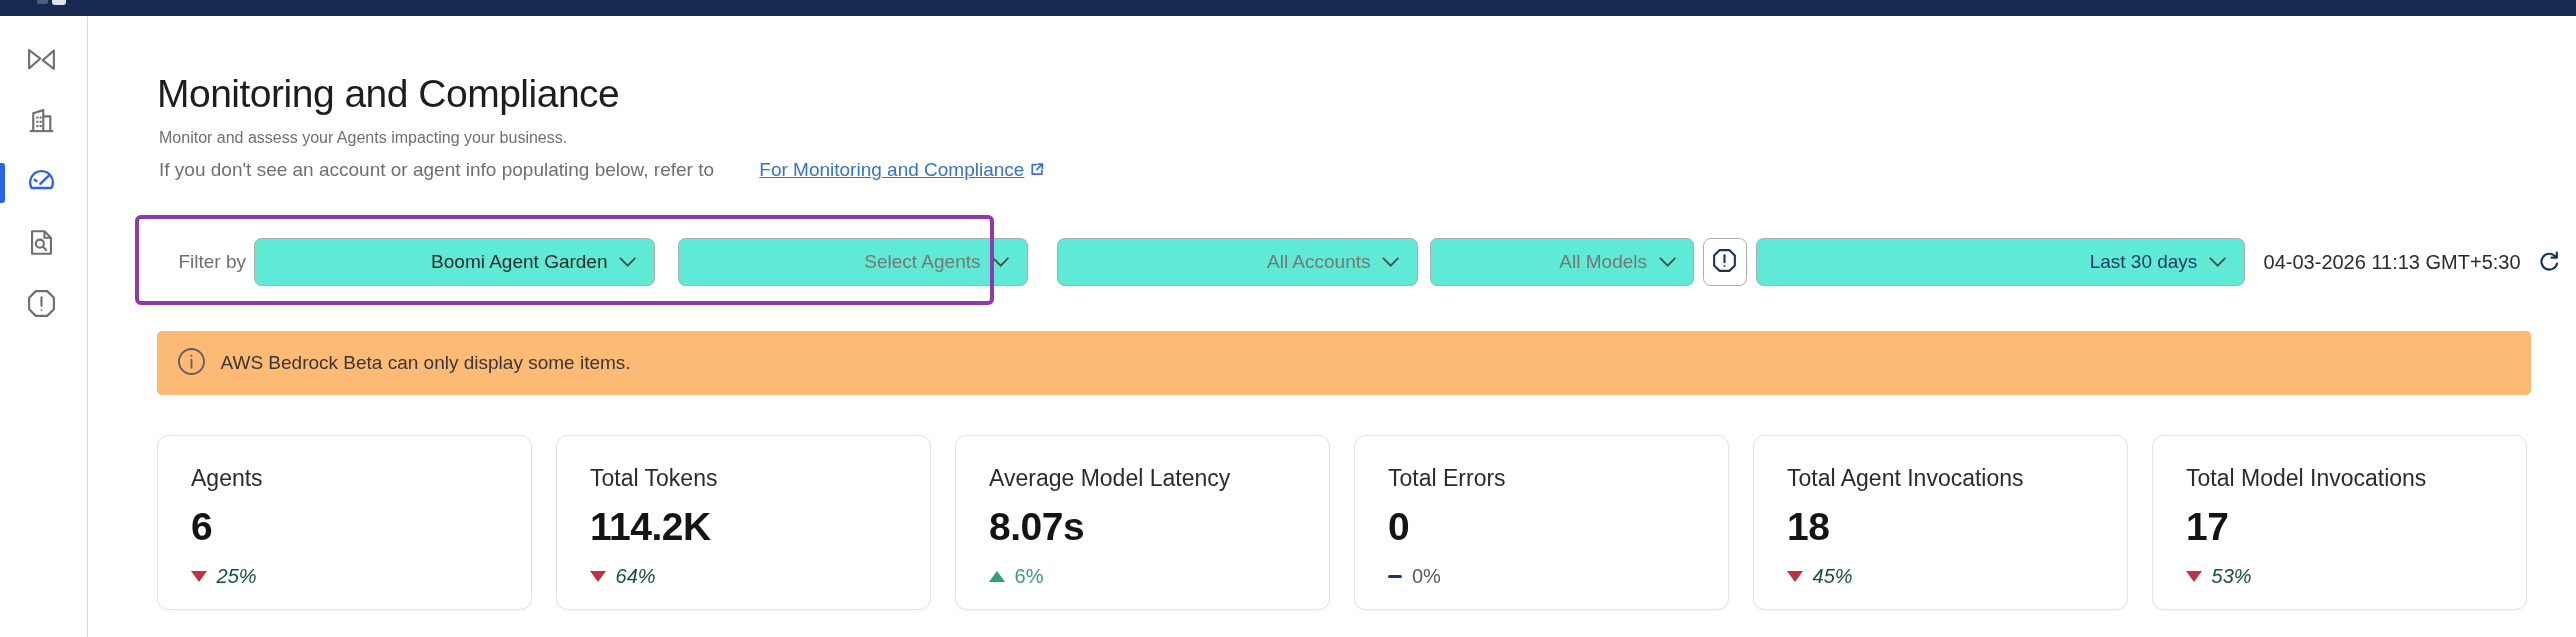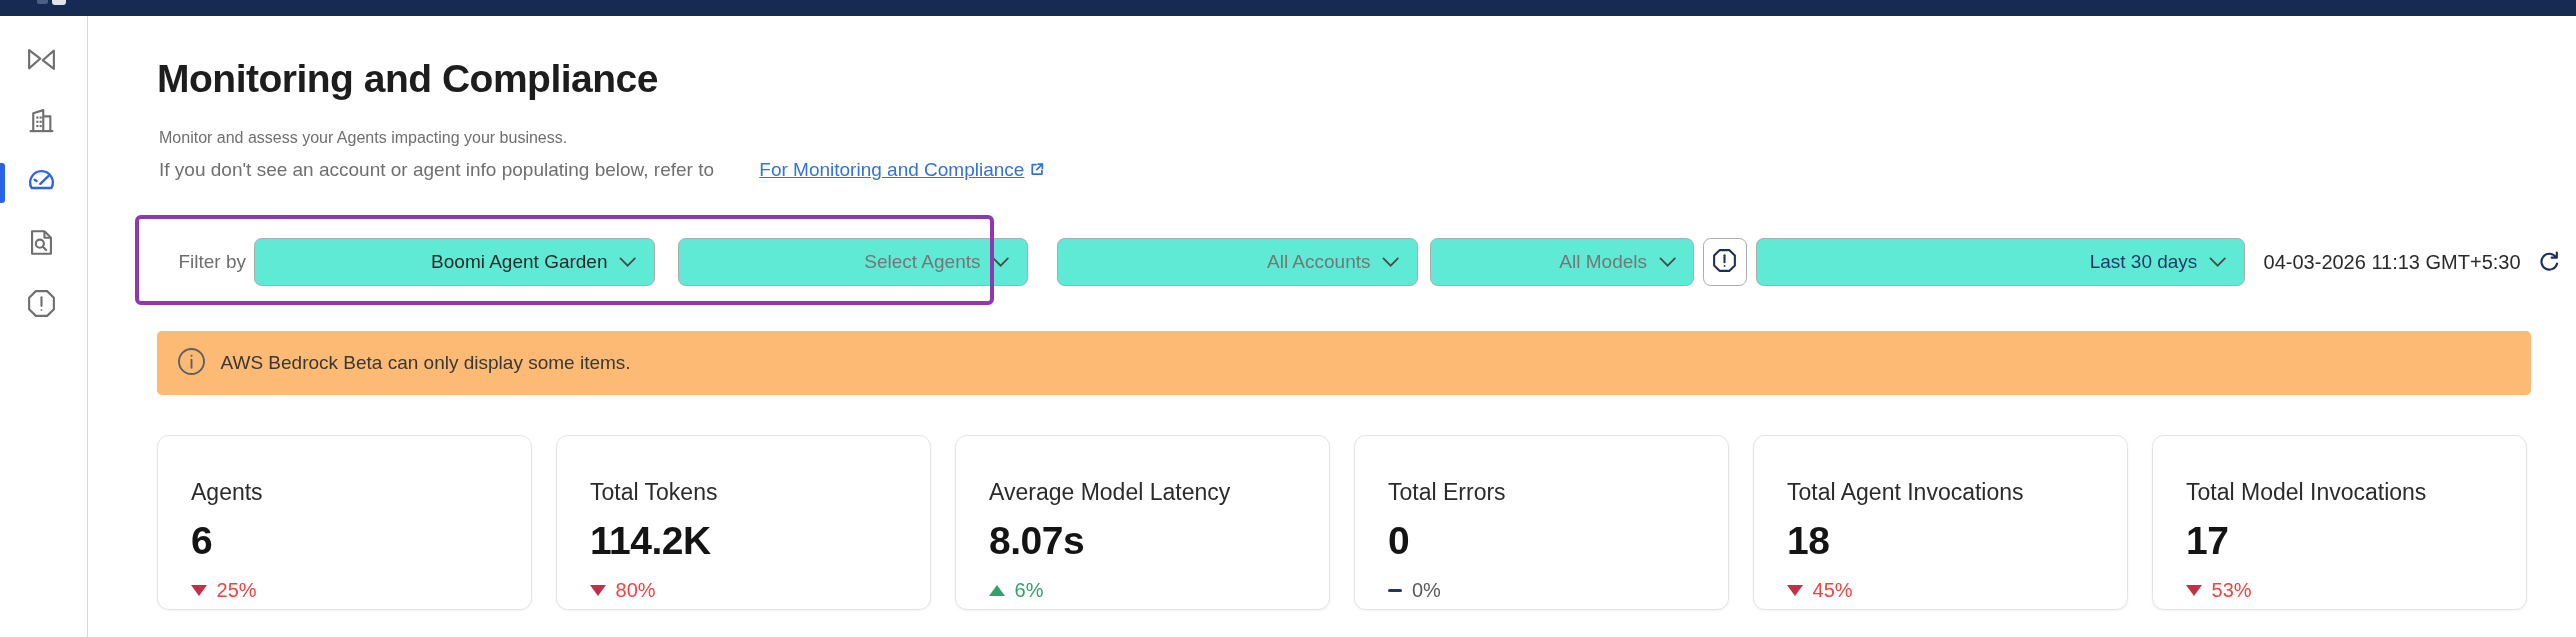--- a/index.html
+++ b/index.html
@@ -13,64 +13,64 @@
   .logo-frag .f2 { position:absolute; left:15.4px; top:0; width:13.5px; height:4.8px; background:#dfe3ec; border-radius:0 0 2.9px 2.9px; }
 
   
   .sidebar { position:absolute; left:0; top:16.4px; width:88px; height:621px; background:#fff; border-right:1px solid #D8D8D8; }
   .side-item { position:absolute; left:23px; width:37px; height:37px; display:flex; align-items:center; justify-content:center; cursor:pointer; }
   .side-item svg { width:33px; height:33px; }
   .active-bar { position:absolute; left:0; top:147px; width:4.8px; height:40px; background:#2B63E8; border-radius:0 2.9px 2.9px 0; }
 
   
   .main { position:absolute; left:89px; top:16.4px; width:2487px; height:621px; }
-  .page-title { position:absolute; left:68px; top:41px; font-size:39px; font-weight:700; color:#1d1d1d; letter-spacing:-0.5px; }
+  .page-title { position:absolute; left:68px; top:56px; font-size:39px; font-weight:400; color:#1d1d1d; letter-spacing:-0.5px; }
   .sub1 { position:absolute; left:70px; top:113px; font-size:16px; color:#6f6f6f; }
   .sub2 { position:absolute; left:70px; top:143px; font-size:19px; color:#6f6f6f; white-space:nowrap; }
   .doc-link { color:#3173D8; text-decoration:underline; cursor:pointer; font-weight:500;margin-left:40px; }
   .ext-icon { display:inline-block; vertical-align:-1px; margin-left:4.8px; }
 
   
   .filter-wrap { position:absolute; left:0; top:199px; width:2487px; height:90px;text-align:right; }
   .hl-box { position:absolute; left:46px; top:0px; width:859px; height:90px; border:4.8px solid #9038B0; border-radius:5.8px; pointer-events:none; z-index:5; }
   .frow { position:absolute; left:70px; top:23px; height:48px; display:flex; align-items:center; }
   .flabel { font-size:19px; color:#6e6e6e; width:87px; flex:0 0 auto; }
   .dd { height:48px; border:1px solid #ACACAC; border-radius:7.7px; background:#5eead4; display:flex; align-items:center;
         padding:0 17.3px; cursor:pointer; flex:0 0 auto; }
   .dd .val { font-size:19px; color:#2b2b2b; white-space:nowrap; overflow:hidden; flex:1 1 auto; }
   .dd .val.muted { color:#767676; }
   .dd .val.navy { color:#263a66; }
   .dd svg.chev { flex:0 0 auto; margin-left:11.6px; }
   .dd1 { width:401px; margin-left:7.7px; }
   .dd2 { width:350px; margin-left:23px; }
   .dd3 { width:361px; margin-left:29px; }
-  .dd4 { width:264px; margin-left:12.5px; }
+  .dd4 { width:264px; margin-left:12.5px;border-radius:7px; }
   .oct-btn { width:44px; height:48px; margin-left:8.7px; border:1px solid #ACACAC; border-radius:7.7px;
              display:flex; align-items:center; justify-content:center; cursor:pointer; background:#fff; flex:0 0 auto; }
   .dd5 { width:489px; margin-left:8.7px; }
   .tstamp { margin-left:19px; font-size:20px; color:#2b2b2b; white-space:nowrap; flex:0 0 auto; }
   .refresh { margin-left:13.5px; width:31px; height:31px; display:flex; align-items:center; justify-content:center; cursor:pointer; flex:0 0 auto; }
 
   
   .banner { position:absolute; left:68px; top:315px; width:2374px; height:64px; background:#fdba74; border-radius:4.8px;
             display:flex; align-items:center; padding:0 19px; }
   .banner .txt { font-size:19px; color:#383838; margin-left:13.5px; }
 
   
   .cards { position:absolute; left:68px; top:419px; display:flex; gap:24px; }
   .card { width:375px; height:175px; background:#fff; border:1px solid #E3E3E3; border-radius:11.6px;
-          box-shadow:0 1px 2.9px rgba(0,0,0,0.05); padding:43px 33px; }
+          box-shadow:0 1px 2.9px rgba(0,0,0,0.05); padding:29px 33px; }
   .card .lbl { font-size:23px; color:#2b2b2b; }
   .card .val { margin-top:12.5px; font-size:39px; font-weight:700; color:#141414; letter-spacing:-0.5px; }
   .delta { margin-top:16.4px; display:flex; align-items:center; gap:9.6px; font-size:20px; }
   .tri { display:inline-block; width:0; height:0; }
   .delta.down .tri { border-left:8.7px solid transparent; border-right:8.7px solid transparent; border-top:11.6px solid #BE3248; }
   .delta.up   .tri { border-left:8.7px solid transparent; border-right:8.7px solid transparent; border-bottom:11.6px solid #33A070; }
   .delta.flat .tri { width:14.4px; height:2.9px; border:none; background:#24365F; border-radius:1.9px; }
-  .delta.down .pct { color:#ef4444; }
+  .delta.down .pct { color:#14532d;font-style:italic; }
   .delta.up   .pct { color:#33A070; }
   .delta.flat .pct { color:#5a5a5a; }
 </style>
 </head>
 <body>
 
 <div class="topbar">
   <div class="logo-frag">
     <div class="f1"></div>
       <div class="f2"></div>
@@ -223,21 +223,21 @@
       <div class="delta down">
           <span class="tri"></span>
           <span class="pct">25%</span>
         </div>
     </div>
     <div class="card">
       <div class="lbl">Total Tokens</div>
       <div class="val">114.2K</div>
       <div class="delta down">
           <span class="tri"></span>
-          <span class="pct">80%</span>
+          <span class="pct">64%</span>
         </div>
     </div>
     <div class="card">
       <div class="lbl">Average Model Latency</div>
       <div class="val">8.07s</div>
       <div class="delta up">
           <span class="tri"></span>
           <span class="pct">6%</span>
         </div>
     </div>

